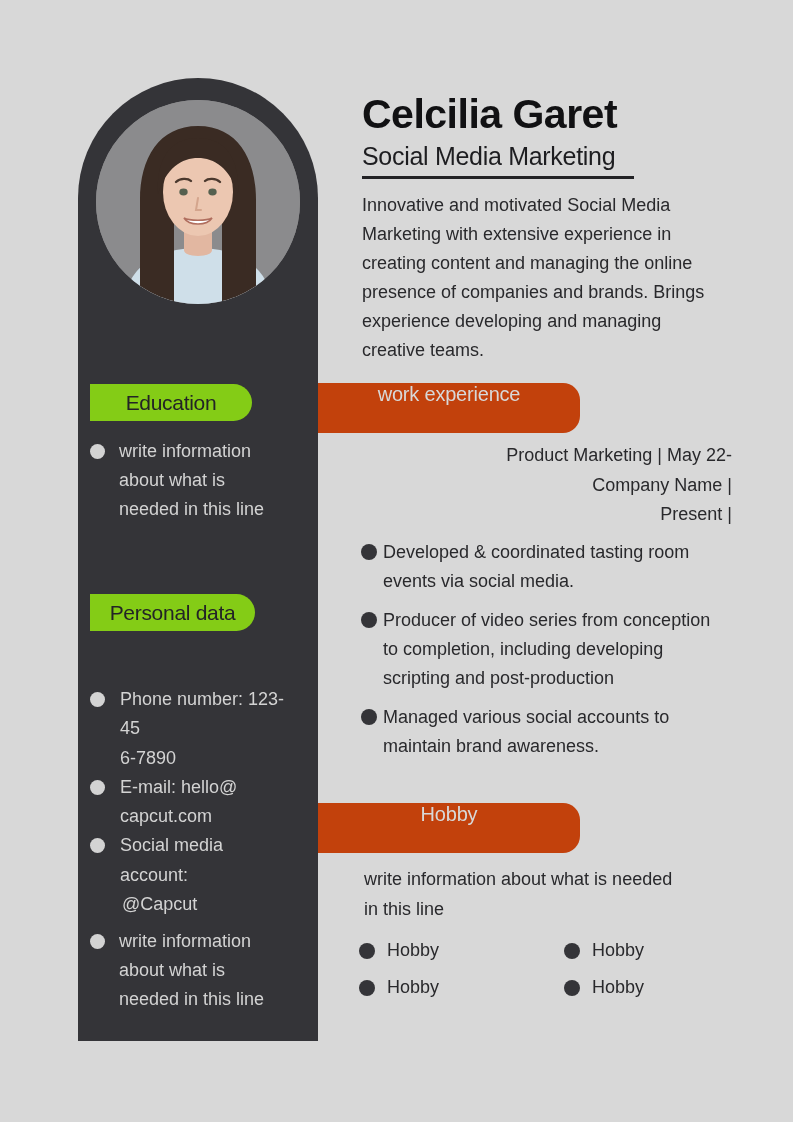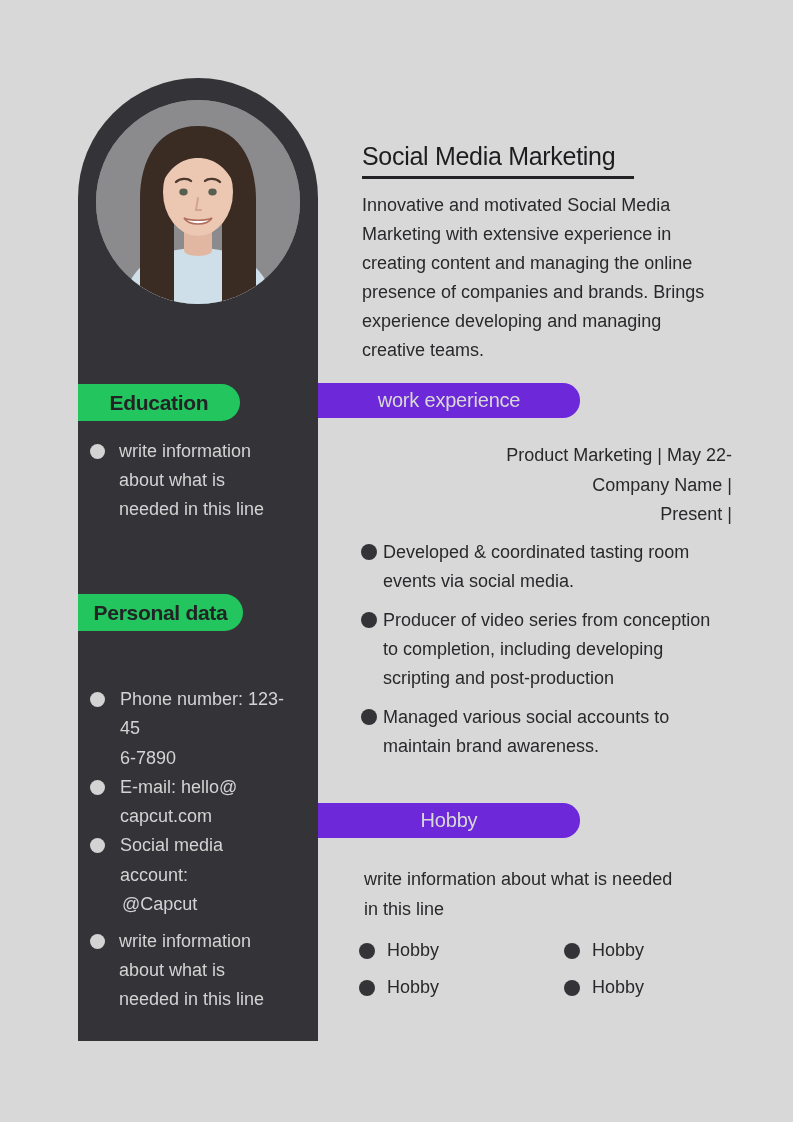--- a/index.html
+++ b/index.html
@@ -23,38 +23,38 @@
     position: absolute; left: 18px; top: 22px;
     width: 204px; height: 204px;
     border-radius: 50%;
     overflow: hidden;
     background: #8b8b8d;
   }
   .photo-wrap svg { display: block; }
 
   
   .pill-light {
-    position: absolute; left: 78px;
-    height: 37px; background: #22c55e;
+    position: absolute; left: 90px;
+    height: 37px; background: #84cc16;
     border-radius: 0 19px 19px 0;
     display: flex; align-items: center; justify-content: center;
-    font-size: 21px; font-weight: 700; color: #232326;
+    font-size: 21px; font-weight: 400; color: #232326;
     letter-spacing: -0.3px;
   }
   .pill-edu   { top: 384px; width: 162px; }
   .pill-data  { top: 594px; width: 165px; }
   .pill-skill { top: 875px; width: 161px; height: 36px; }
 
   
   .pill-dark {
     position: absolute; left: 318px;
-    width: 262px; height: 35px;
-    background: #6d28d9;
+    width: 262px; height: 50px;
+    background: #c2410c;
     border-radius: 0 17px 17px 0;
-    display: flex; align-items: center; justify-content: center;
+    display: flex; align-items: flex-start; justify-content: center;
     font-size: 20px; color: #d8d8d8;
     letter-spacing: -0.2px;
   }
   .pill-work  { top: 383px; }
   .pill-hobby { top: 803px; }
 
   
   .side-item {
     position: absolute;
     display: flex; align-items: flex-start;
@@ -191,20 +191,21 @@
         <span class="l2">@Capcut</span>
       </span>
     </div>
   </div>
 
   <div class="side-item side-skill">
     <span class="dot"></span>
     <span>write information about what is needed in this line</span>
   </div>
 
+  <div class="name">Celcilia Garet</div>
   <div class="role">Social Media Marketing</div>
   <div class="rule"></div>
   <div class="summary">Innovative and motivated Social Media Marketing with extensive experience in creating content and managing the online presence of companies and brands. Brings experience developing and managing creative teams.</div>
 
   <div class="pill-dark pill-work">
     <span>work experience</span>
   </div>
   <div class="job">
     <span>Product Marketing | May 22-</span>
     <span>Company Name |</span>

